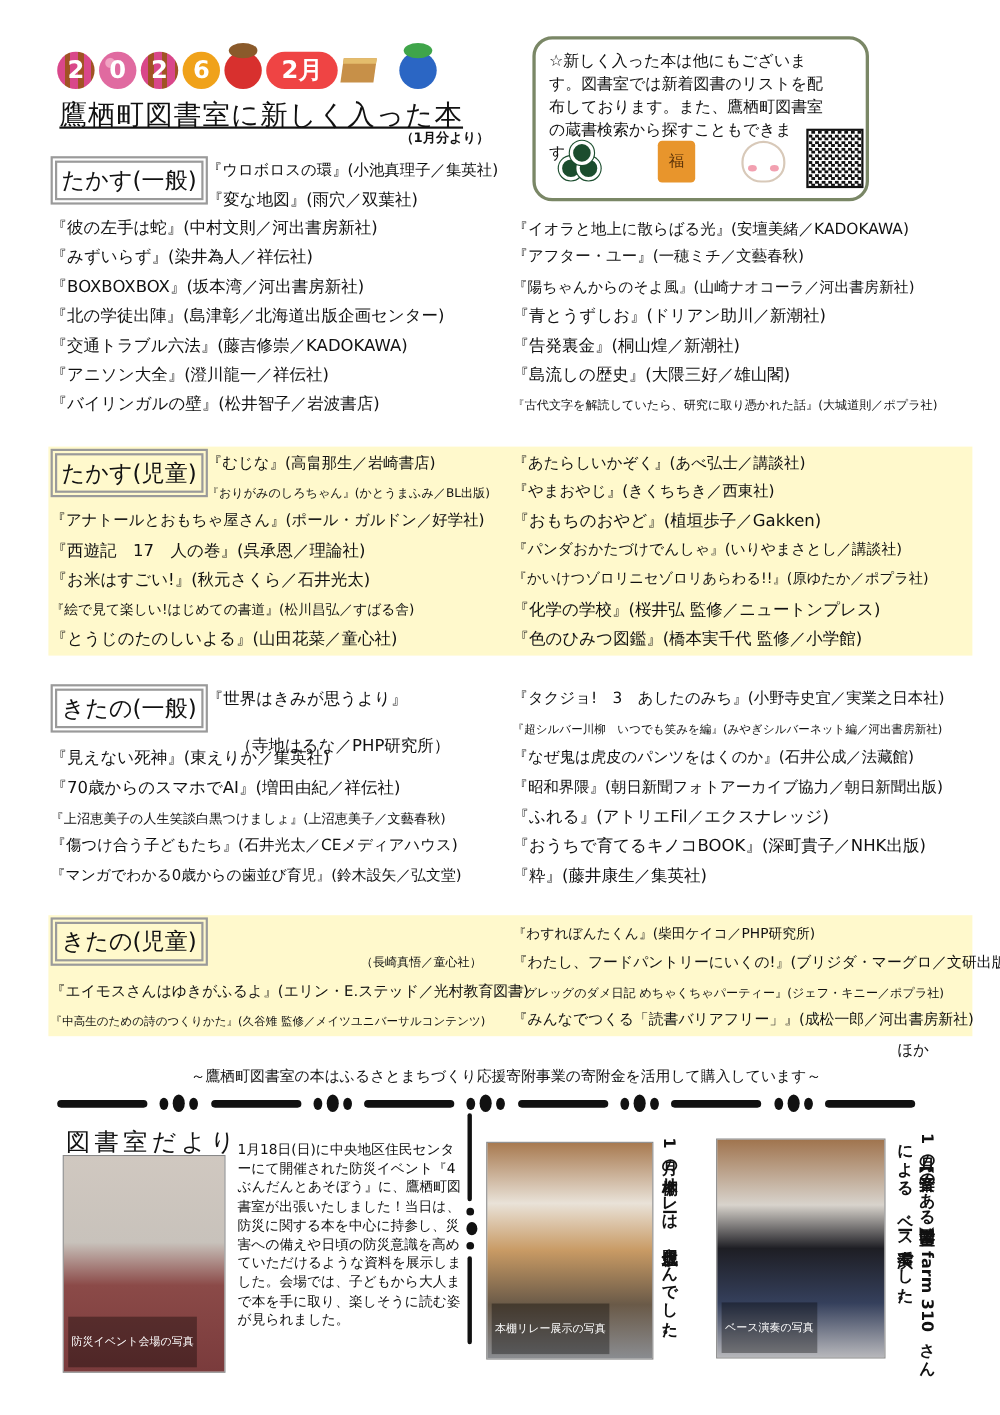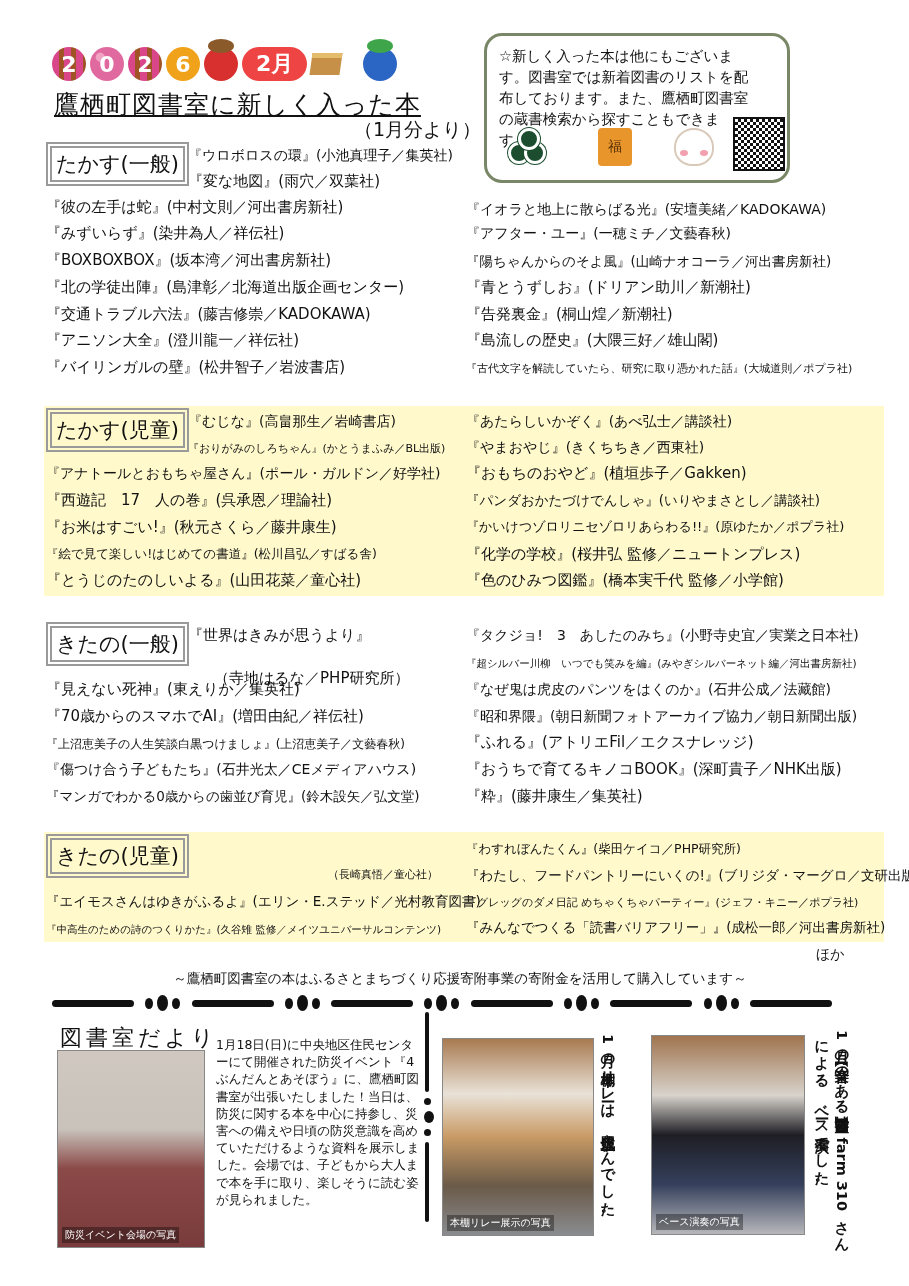--- a/index.html
+++ b/index.html
@@ -14,21 +14,21 @@
   .c3 { background: repeating-linear-gradient(90deg,#d9478a 0 7px,#a05324 7px 12px); }
   .c4 { background: #f0a21a; }
   .month-pill { background: #ef4444; border-radius: 20px; padding: 0 14px; height: 34px; display: flex; align-items: center; font-size: 22px; font-weight: bold; color: #fff; }
   .face { width: 34px; height: 34px; border-radius: 50%; position: relative; }
   .face.red { background: #d8302e; }
   .face.blue { background: #2b66c4; }
   .face::before { content: ""; position: absolute; top: -8px; left: 4px; width: 26px; height: 14px; border-radius: 50%; background: #3fa54a; }
   .face.red::before { background: #8a5a2b; }
   .masu { width: 30px; height: 22px; background: #c79048; transform: skewX(-8deg); border-top: 5px solid #e4bd6c; }
   .main-title { left: 54px; top: 88px; font-size: 25px; text-decoration: underline; letter-spacing: 1px; }
-  .subtitle { left: 354px; top: 117px; font-size: 19px; font-weight: normal; }
+  .subtitle { left: 364px; top: 117px; font-size: 12px; font-weight: bold; }
 
   
   .info-box { left: 484px; top: 33px; width: 306px; height: 150px; border: 3px solid #7a8766; border-radius: 18px; padding: 10px 12px; font-size: 14.5px; line-height: 21px; }
   .info-icons { left: 508px; top: 128px; display: flex; gap: 42px; }
   .ehomaki { width: 48px; height: 38px; position: relative; }
   .ehomaki span { position: absolute; width: 22px; height: 22px; border-radius: 50%; background: #1b4d2e; border: 3px solid #fff; box-shadow: 0 0 0 1px #1b4d2e; }
   .fuku { width: 34px; height: 38px; background: #e8952c; border-radius: 4px; display: flex; align-items: center; justify-content: center; font-size: 14px; color: #5a3208; }
   .okame { width: 40px; height: 38px; background: #fff; border: 2px solid #d8c9b9; border-radius: 50% 50% 45% 45%; position: relative; }
   .okame::after { content: ""; position: absolute; left: 4px; top: 20px; width: 8px; height: 6px; border-radius: 50%; background: #f2a0b0; box-shadow: 20px 0 0 #f2a0b0; }
   .qr { left: 733px; top: 117px; width: 52px; height: 54px; background: repeating-conic-gradient(#111 0 25%, #fff 0 50%) 0 0/6px 6px; border: 2px solid #111; }
@@ -52,21 +52,21 @@
   .vdivider { left: 424px; top: 1012px; width: 6px; height: 240px; }
   .vline { width: 4px; height: 80px; background: #111; border-radius: 2px; margin: 0 auto 6px; }
   .vdot { width: 7px; height: 7px; background: #111; border-radius: 50%; margin: 0 auto 6px; }
   .vdot.big { width: 10px; height: 12px; }
 
   .dayori-title { left: 60px; top: 1023px; font-size: 22px; letter-spacing: 4px; font-family: "DejaVu Serif", serif; font-weight: 300; }
   .photo { border: 1px solid #888; }
   .photo1 { left: 57px; top: 1050px; width: 148px; height: 198px; background: linear-gradient(180deg,#d0c8c0 0%,#c8c2bb 40%,#8b4a48 60%,#7a3b3c 100%); }
   .photo2 { left: 442px; top: 1038px; width: 152px; height: 198px; background: linear-gradient(180deg,#a87a50 0%,#e9e2d8 28%,#c89a64 50%,#6a5a48 75%,#8a8c90 100%); }
   .photo3 { left: 651px; top: 1035px; width: 154px; height: 200px; background: linear-gradient(180deg,#a0744e 0%,#d8d3cc 30%,#1e1e24 50%,#35405c 75%,#b7b7bb 100%); }
-  .photo-label { position: absolute; left: 4px; bottom: 4px; font-size: 10px; color: #fff; background: rgba(0,0,0,0.35); padding: 1px 3px; }
+  .photo-label { position: absolute; left: 4px; bottom: 4px; font-size: 10px; color: #fff; background: rgba(0,0,0,0.35); padding: 16px 3px; }
   .dayori-body { left: 216px; top: 1036px; width: 206px; font-size: 12.5px; line-height: 17.2px; }
   .vtext { writing-mode: vertical-rl; font-size: 14.5px; font-weight: bold; line-height: 20px; }
   .v1 { left: 598px; top: 1034px; height: 210px; }
   .v2 { left: 812px; top: 1030px; height: 220px; }
   .hoka { left: 816px; top: 946px; font-size: 14px; }
 </style>
 </head>
 <body>
 
 <div class="abs title-row">
@@ -116,21 +116,21 @@
   <div class="book" style="left:422px;top:191px;">『島流しの歴史』(大隈三好／雄山閣)</div>
   <div class="book xs" style="left:422px;top:220px;">『古代文字を解読していたら、研究に取り憑かれた話』(大城道則／ポプラ社)</div>
 </div>
 
 <div class="abs section sec-yellow" style="top:406px;height:190px;">
   <div class="badge">たかす(児童)</div>
   <div class="book" style="left:144px;top:6px;font-size:14px;">『むじな』(高畠那生／岩崎書店)</div>
   <div class="book xs" style="left:144px;top:34px;">『おりがみのしろちゃん』(かとうまふみ／BL出版)</div>
   <div class="book sm" style="left:2px;top:58px;font-size:14px;">『アナトールとおもちゃ屋さん』(ポール・ガルドン／好学社)</div>
   <div class="book" style="left:2px;top:85px;">『西遊記　17　人の巻』(呉承恩／理論社)</div>
-  <div class="book" style="left:2px;top:112px;">『お米はすごい!』(秋元さくら／藤井康生)</div>
+  <div class="book" style="left:2px;top:112px;">『お米はすごい!』(秋元さくら／石井光太)</div>
   <div class="book sm" style="left:2px;top:139px;">『絵で見て楽しい!はじめての書道』(松川昌弘／すばる舎)</div>
   <div class="book" style="left:2px;top:165px;">『とうじのたのしいよる』(山田花菜／童心社)</div>
   <div class="book" style="left:422px;top:6px;font-size:14px;">『あたらしいかぞく』(あべ弘士／講談社)</div>
   <div class="book" style="left:422px;top:32px;font-size:14px;">『やまおやじ』(きくちちき／西東社)</div>
   <div class="book" style="left:422px;top:58px;">『おもちのおやど』(植垣歩子／Gakken)</div>
   <div class="book sm" style="left:422px;top:85px;font-size:13.5px;">『パンダおかたづけでんしゃ』(いりやまさとし／講談社)</div>
   <div class="book sm" style="left:422px;top:112px;font-size:13px;">『かいけつゾロリニセゾロリあらわる!!』(原ゆたか／ポプラ社)</div>
   <div class="book" style="left:422px;top:139px;">『化学の学校』(桜井弘 監修／ニュートンプレス)</div>
   <div class="book" style="left:422px;top:165px;">『色のひみつ図鑑』(橋本実千代 監修／小学館)</div>
 </div>

